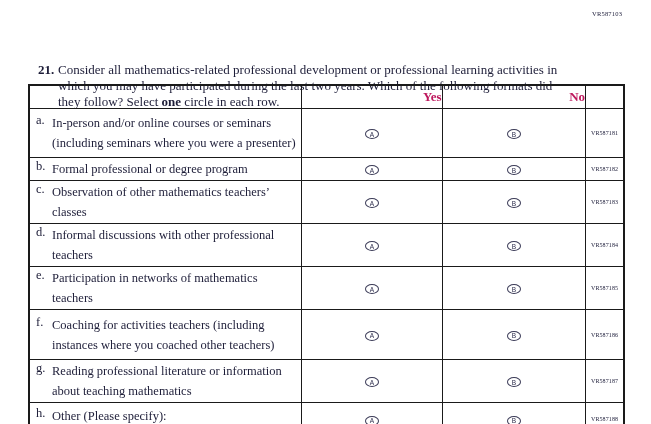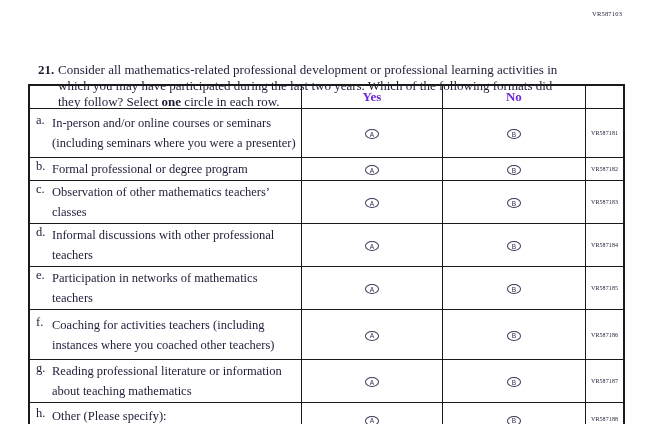--- a/index.html
+++ b/index.html
@@ -36,22 +36,22 @@
     border-collapse:collapse;
     table-layout:fixed;
   }
   table.response-table, table.response-table td, table.response-table th {
     border:1.5px solid #1a1a1a;
   }
   table.response-table { border-width:2px; }
   thead th {
     border-bottom:4px double #1a1a1a;
     font-size:13px; font-weight:bold;
-    text-align:center; padding:2px 0;
-    height:18px; color:#6d28d9;
+    text-align:right; padding:2px 0;
+    height:18px; color:#be185d;
   }
   td { vertical-align:middle; }
   .label-cell {
     padding:1px 4px 1px 6px;
     position:relative;
   }
   .label-cell.has-writein { vertical-align:top; padding-top:3px; }
   .label-flex { display:flex; align-items:flex-start; }
   .row-letter {
     width:16px; flex-shrink:0;

